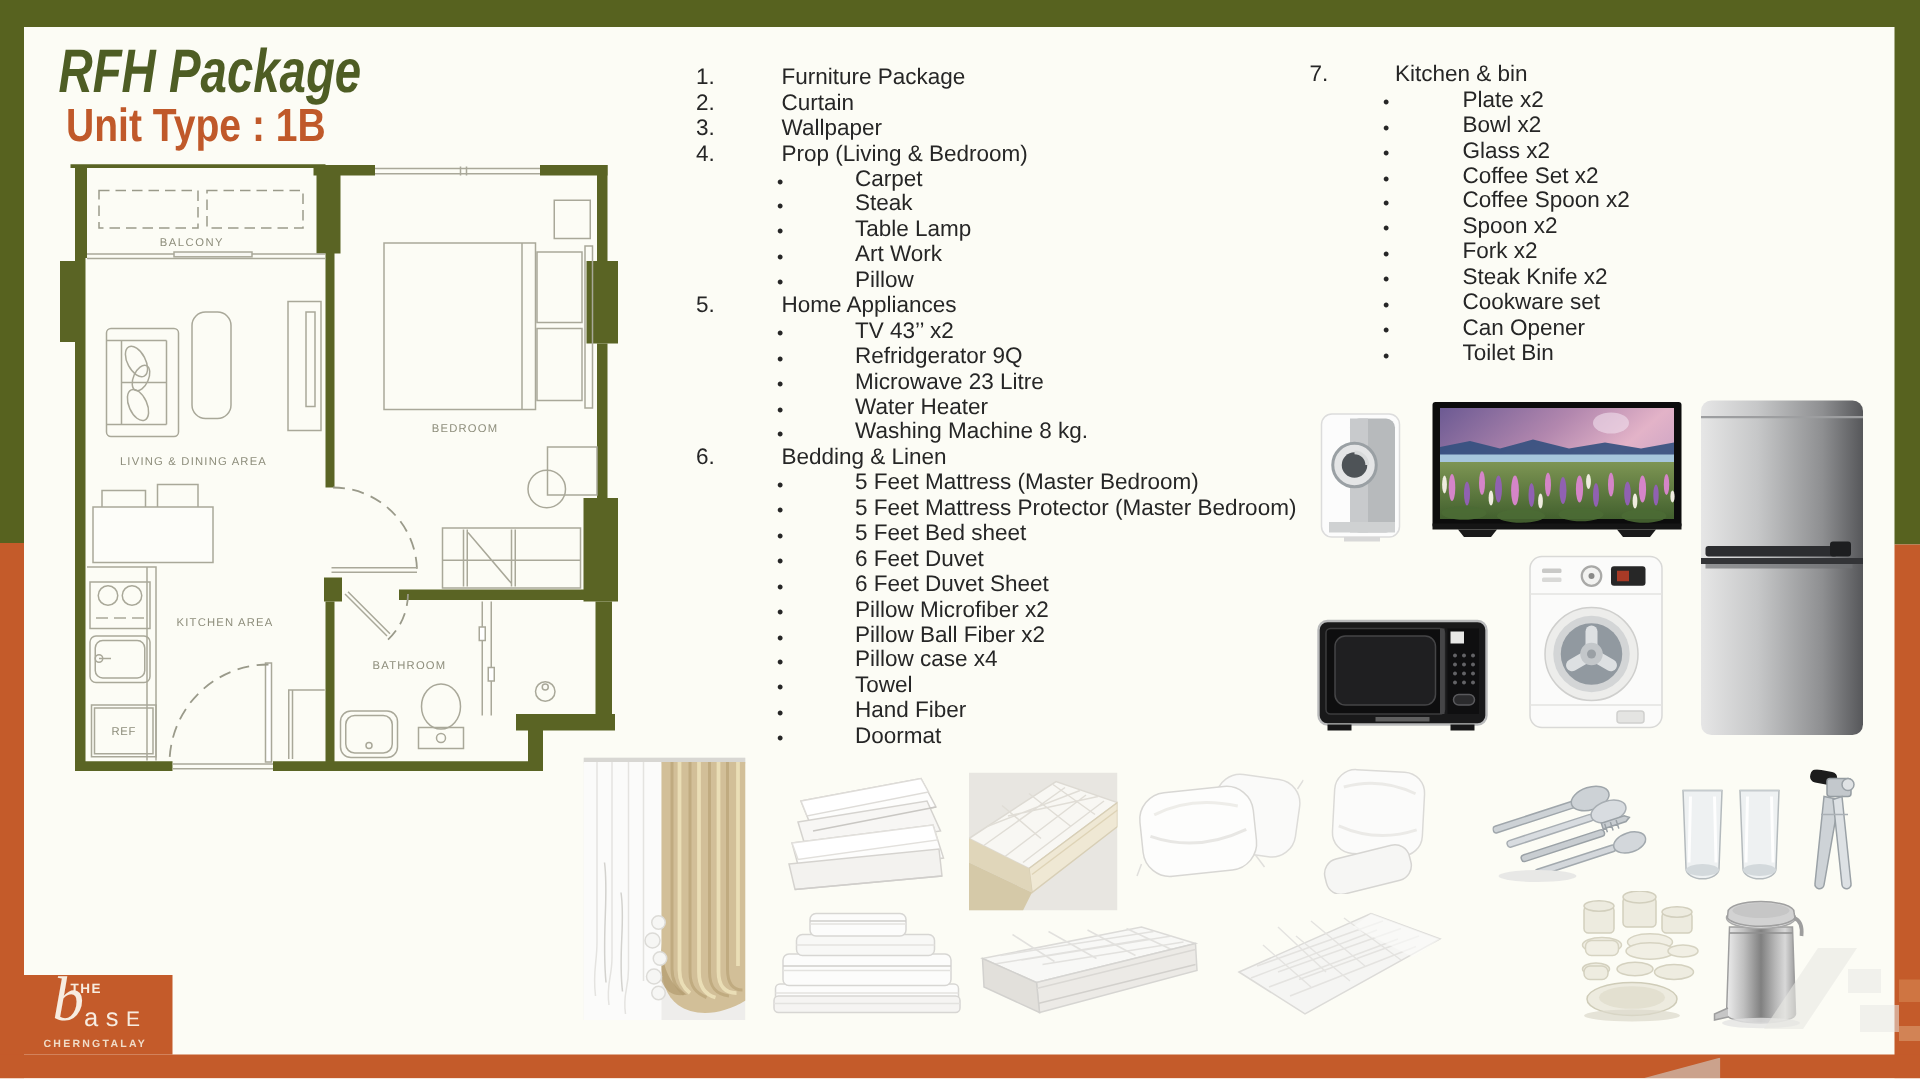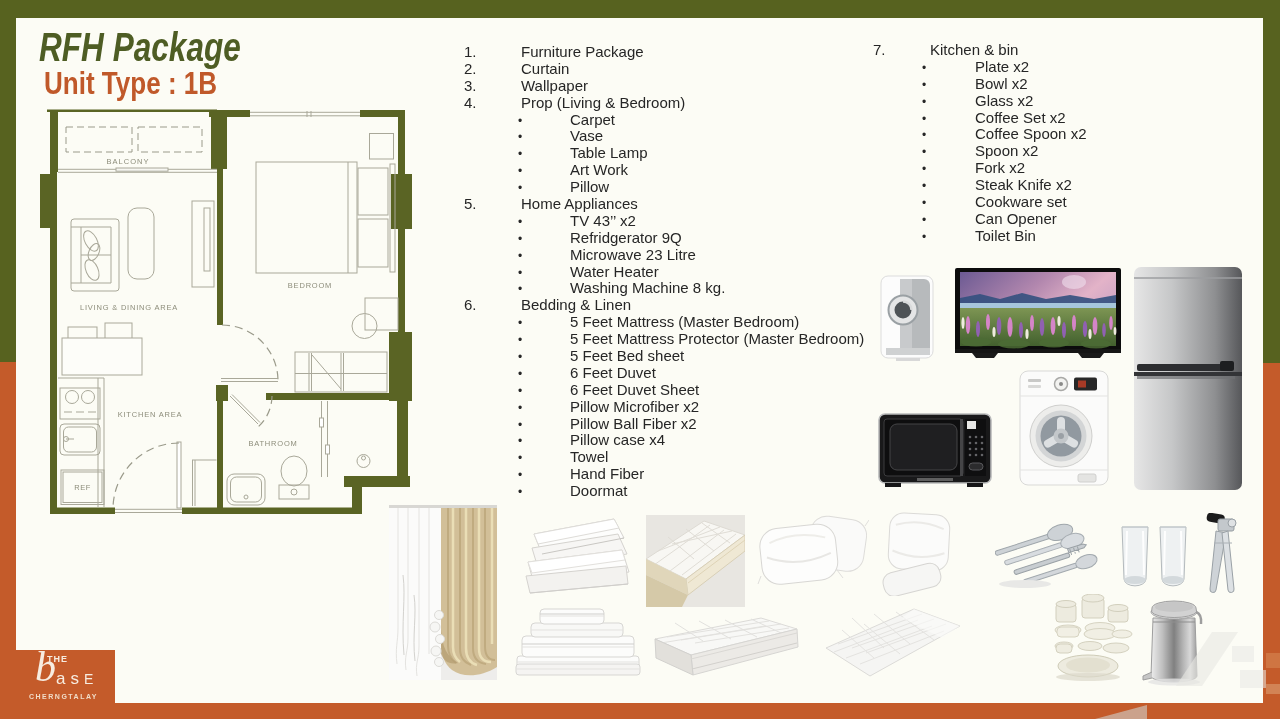--- a/index.html
+++ b/index.html
@@ -219,21 +219,21 @@
   <div class="ln">
         <span class="n">4.</span>
         <span class="t">Prop (Living &amp; Bedroom)</span>
       </div>
   <div class="ln">
         <span class="b">•</span>
         <span class="s">Carpet</span>
       </div>
   <div class="ln">
         <span class="b">•</span>
-        <span class="s">Vase</span>
+        <span class="s">Steak</span>
       </div>
   <div class="ln">
         <span class="b">•</span>
         <span class="s">Table Lamp</span>
       </div>
   <div class="ln">
         <span class="b">•</span>
         <span class="s">Art Work</span>
       </div>
   <div class="ln">

